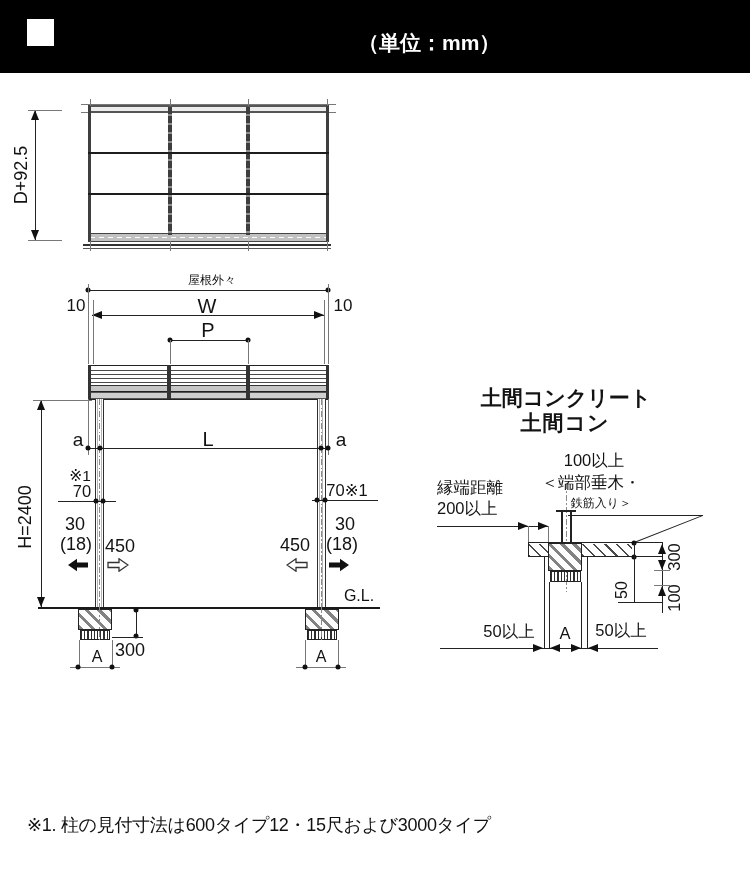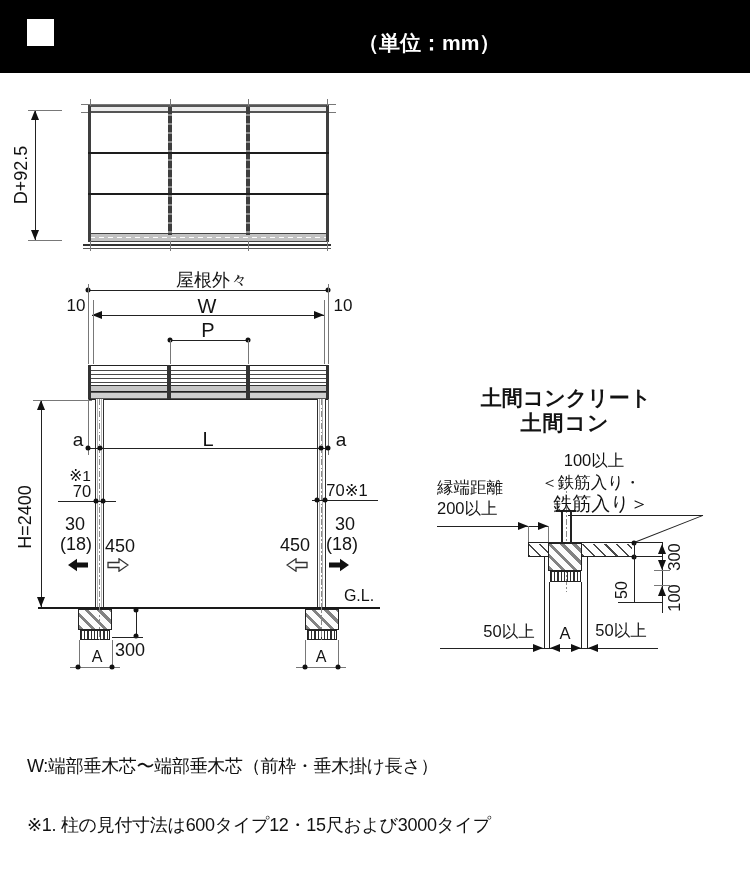--- a/index.html
+++ b/index.html
@@ -59,21 +59,21 @@
   <div class="vl thin" style="left:248px;top:241px;height:10px"></div>
   <div class="vl thin" style="left:327px;top:241px;height:10px"></div>
 
   <div class="vl" style="left:35px;top:110px;height:130px"></div>
   <div class="tu" style="left:31px;top:110px"></div>
   <div class="td" style="left:31px;top:230px"></div>
   <div class="hl thin" style="left:28px;top:110px;width:34px"></div>
   <div class="hl thin" style="left:28px;top:240px;width:34px"></div>
   <div class="lbl r" style="left:21px;top:175px;font-size:18px">D+92.5</div>
 
-  <div class="lbl c" style="left:212px;top:280px;font-size:18px">屋根外々</div>
+  <div class="lbl c" style="left:212px;top:280px;font-size:12px">屋根外々</div>
   <div class="hl" style="left:88px;top:290px;width:241px"></div>
   <div class="dot" style="left:88px;top:290px"></div>
   <div class="dot" style="left:328px;top:290px"></div>
   <div class="vl thin" style="left:88px;top:284px;height:80px"></div>
   <div class="vl thin" style="left:328px;top:284px;height:80px"></div>
   <div class="lbl c" style="left:76px;top:305px">10</div>
   <div class="lbl c" style="left:343px;top:305px">10</div>
   <div class="hl" style="left:92px;top:315px;width:232px"></div>
   <div class="tl" style="left:92px;top:311px"></div>
   <div class="tr" style="left:314px;top:311px"></div>
@@ -186,22 +186,22 @@
 
   <div class="lbl c" style="left:566px;top:397px;font-size:21px;font-weight:bold">土間コンクリート</div>
   <div class="lbl c" style="left:565px;top:422px;font-size:21px;font-weight:bold;letter-spacing:1px">土間コン</div>
   <div class="cdash" style="position:absolute;left:565.5px;top:483px;width:1px;height:109px"></div>
   <div class="vl" style="left:561px;top:511px;height:60px;width:1.5px"></div>
   <div class="vl" style="left:570px;top:511px;height:60px;width:1.5px"></div>
   <div class="hl" style="left:556px;top:510px;width:20px;height:2px"></div>
   <div class="lbl ly" style="left:437px;top:487px;font-size:16.5px">縁端距離</div>
   <div class="lbl ly" style="left:437px;top:508px;font-size:16.5px">200以上</div>
   <div class="lbl c" style="left:594px;top:460px;font-size:16.5px">100以上</div>
-  <div class="lbl c" style="left:591px;top:482px;font-size:16.5px">＜鉄筋入り・</div>
-  <div class="lbl c" style="left:601px;top:503px;font-size:19px">鉄筋入り＞</div>
+  <div class="lbl c" style="left:591px;top:482px;font-size:16.5px">＜端部垂木・</div>
+  <div class="lbl c" style="left:601px;top:503px;font-size:12px">鉄筋入り＞</div>
   <div class="hl" style="left:568px;top:514.5px;width:135px"></div>
   <div class="seg" style="left:634px;top:542px;width:74px;height:1.2px;background:#222;transform-origin:0 0;transform:rotate(-21.5deg)"></div>
   <div class="hl" style="left:437px;top:526px;width:111px"></div>
   <div class="tr" style="left:518px;top:522px"></div>
   <div class="tr" style="left:538px;top:522px"></div>
   <div class="vl thin" style="left:528px;top:526px;height:17px"></div>
   <div class="vl thin" style="left:548px;top:526px;height:17px"></div>
 
   <div class="hl" style="left:528px;top:542px;width:135px;height:1.4px"></div>
   <div class="hl" style="left:528px;top:556px;width:135px"></div>
@@ -233,16 +233,15 @@
 
   <div class="hl" style="left:440px;top:648px;width:218px"></div>
   <div class="tr" style="left:533px;top:644px"></div>
   <div class="tl" style="left:549.5px;top:644px"></div>
   <div class="tr" style="left:571px;top:644px"></div>
   <div class="tl" style="left:587.5px;top:644px"></div>
   <div class="lbl c" style="left:509px;top:631px;font-size:16.5px">50以上</div>
   <div class="lbl c" style="left:565px;top:633px;font-size:16.5px">A</div>
   <div class="lbl c" style="left:621px;top:630px;font-size:16.5px">50以上</div>
 
-  <div class="note" style="left:27px;top:754px">W:端部垂木芯〜端部垂木芯（前枠・垂木掛け長さ）</div>
   <div class="note" style="left:27px;top:813px">※1. 柱の見付寸法は600タイプ12・15尺および3000タイプ</div>
 
 </div>
 
 </body></html>

